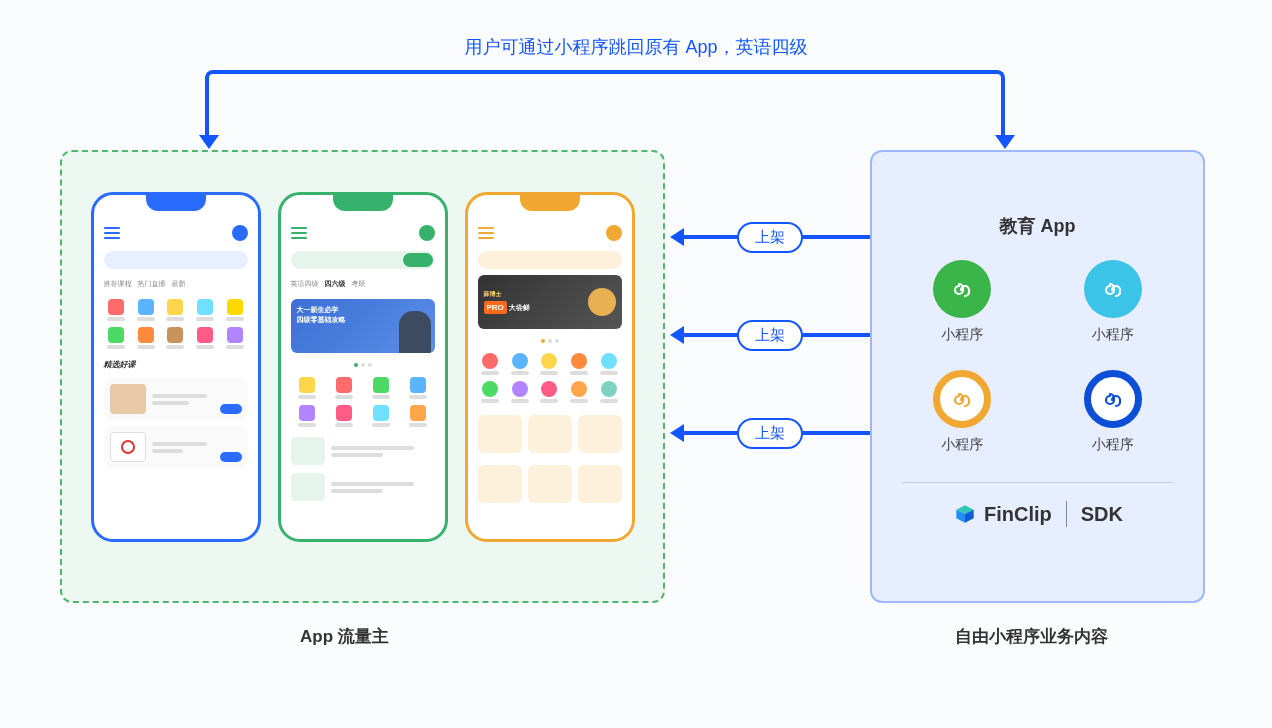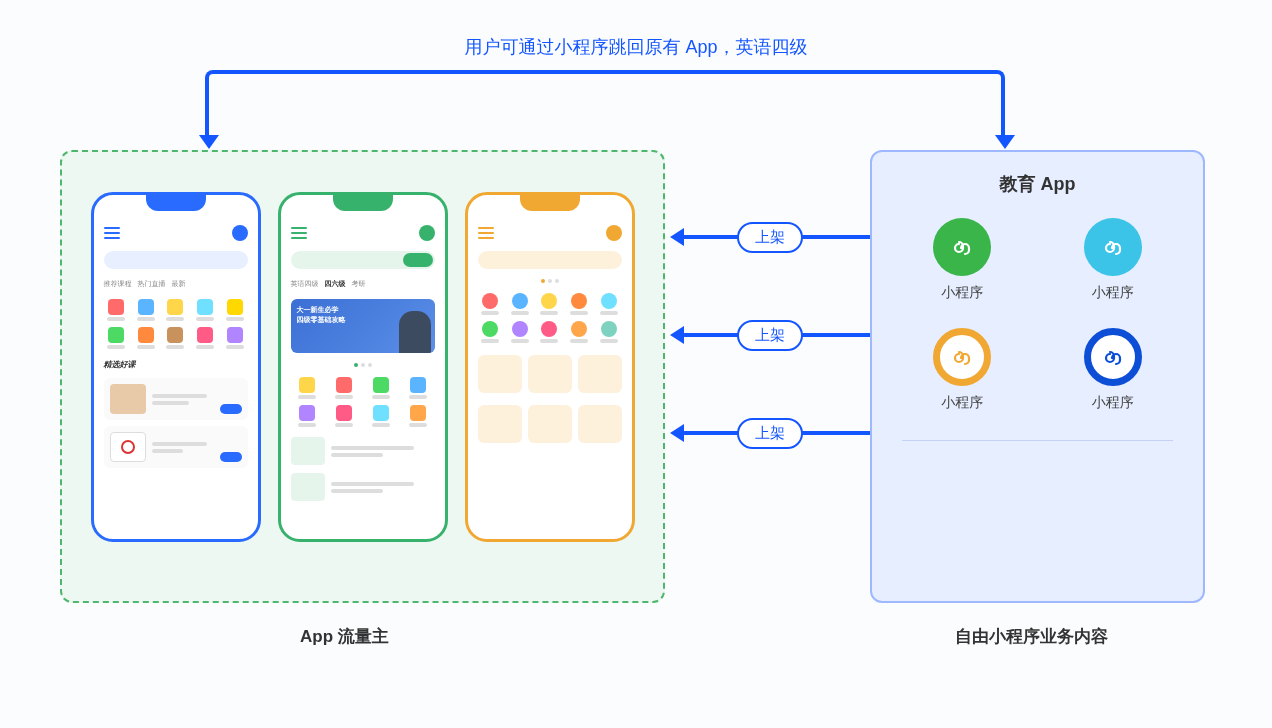--- a/index.html
+++ b/index.html
@@ -66,21 +66,21 @@
 .content-card { flex: 1; height: 38px; background: #e6f5ec; border-radius: 6px; }
 .phone-orange .content-card { background: #fdf1dc; }
 
 .list-row { display: flex; gap: 6px; padding: 4px 10px; align-items: center; }
 .list-thumb { width: 34px; height: 28px; border-radius: 4px; background: #e6f5ec; }
 .list-lines { flex:1; display:flex; flex-direction:column; gap:3px; }
 
 .left-caption { position: absolute; top: 625px; left: 300px; font-size: 17px; font-weight: 600; color: #333; }
 
 .right-box { position: absolute; top: 150px; left: 870px; width: 335px; height: 453px; background: #e7eeff; border: 2px solid #9db8ff; border-radius: 12px; padding: 20px; }
-.right-title { text-align: center; font-size: 18px; font-weight: 700; color: #333; margin-bottom: 18px; }
+.right-title { text-align: center; font-size: 18px; font-weight: 700; color: #333; margin-bottom: 18px; margin-top: 42px; }
 .mp-grid { display: grid; grid-template-columns: 1fr 1fr; gap: 26px 50px; padding: 4px 20px 20px; }
 .mp-item { display: flex; flex-direction: column; align-items: center; gap: 8px; }
 .mp-circle { width: 58px; height: 58px; border-radius: 50%; display: flex; align-items: center; justify-content: center; }
 .mp-circle.ring { border: 7px solid; background: #fff; }
 .mp-s { width: 24px; height: 24px; }
 .mp-label { font-size: 14px; color: #444; }
 
 .divider { height: 1px; background: #c3d1f5; margin: 8px 10px 18px; }
 .finclip-row { display: flex; align-items: center; justify-content: center; gap: 14px; }
 .finclip-logo { display: flex; align-items: center; gap: 6px; font-size: 20px; font-weight: 600; color: #333; }
@@ -269,20 +269,30 @@
     <div class="notch"></div>
     <div class="phone-header">
       <div class="hamburger">
           <span></span>
           <span></span>
           <span></span>
         </div>
       <div class="avatar-dot"></div>
     </div>
     <div class="search-bar"></div>
+    <div class="banner banner-orange">
+      <div style="display:flex;flex-direction:column;gap:2px">
+        <span style="font-size:6px;color:#ffd27a">薛博士</span>
+        <div style="display:flex;gap:2px;align-items:center">
+            <span class="pro">PRO</span>
+            <span style="color:#fff">大尝鲜</span>
+          </div>
+      </div>
+      <div class="face"></div>
+    </div>
     <div class="pagination-dots">
         <div class="dot active-o"></div>
         <div class="dot"></div>
         <div class="dot"></div>
       </div>
     <div class="icon-grid">
       <div class="grid-item">
           <div class="grid-icon" style="background:#ff6b6b;border-radius:50%"></div>
           <div class="grid-label"></div>
         </div>
@@ -384,14 +394,26 @@
     <div class="mp-item">
       <div class="mp-circle ring" style="border-color:#0c4fd6">
         <svg class="mp-s" viewBox="0 0 24 24">
             <path d="M9 7a4 4 0 0 1 4 4v2a4 4 0 0 1-4 4 4 4 0 0 1 0-8m6 10a4 4 0 0 0 4-4v-2a4 4 0 0 0-8 0" fill="none" stroke="#0c4fd6" stroke-width="2.2" stroke-linecap="round"></path>
           </svg>
       </div>
       <div class="mp-label">小程序</div>
     </div>
   </div>
   <div class="divider"></div>
+  <div class="finclip-row">
+    <div class="finclip-logo">
+      <svg class="fc-mark" viewBox="0 0 24 24">
+        <path d="M4 8 L12 4 L20 8 L12 12 Z" fill="#2fc6b3"></path>
+        <path d="M4 8 L12 12 L12 20 L4 16 Z" fill="#1f8fff"></path>
+        <path d="M20 8 L12 12 L12 20 L20 16 Z" fill="#0d5bd6"></path>
+      </svg>
+      <span>FinClip</span>
+    </div>
+    <div class="vbar"></div>
+    <div class="sdk">SDK</div>
+  </div>
 </div>
 <div class="right-caption">自由小程序业务内容</div>
 
 </body></html>

